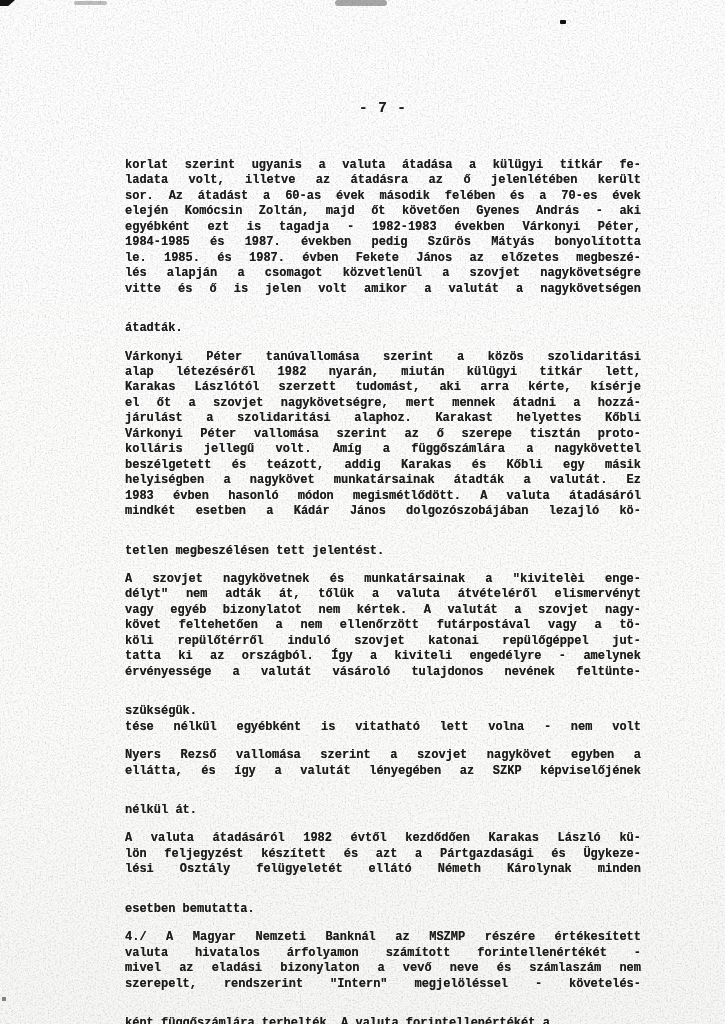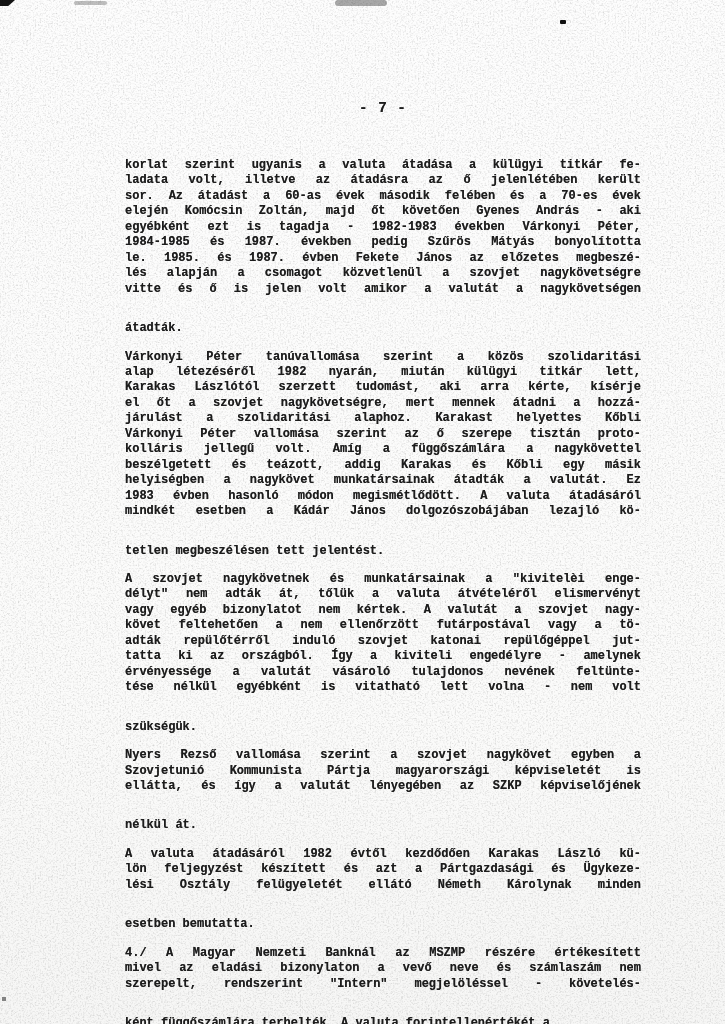--- a/index.html
+++ b/index.html
@@ -116,40 +116,40 @@
         <div class="line">helyiségben a nagykövet munkatársainak átadták a valutát. Ez</div>
         <div class="line">1983 évben hasonló módon megismétlődött. A valuta átadásáról</div>
         <div class="line">mindkét esetben a Kádár János dolgozószobájában lezajló kö-</div>
         <div class="line last">tetlen megbeszélésen tett jelentést.</div>
       </div>
       <div class="paragraph">
         <div class="line">A szovjet nagykövetnek és munkatársainak a "kivitelèi enge-</div>
         <div class="line">délyt" nem adták át, tőlük a valuta átvételéről elismervényt</div>
         <div class="line">vagy egyéb bizonylatot nem kértek. A valutát a szovjet nagy-</div>
         <div class="line">követ feltehetően a nem ellenőrzött futárpostával vagy a tö-</div>
-        <div class="line">adták repülőtérről induló szovjet katonai repülőgéppel jut-</div>
+        <div class="line">köli repülőtérről induló szovjet katonai repülőgéppel jut-</div>
         <div class="line">tatta ki az országból. Így a kiviteli engedélyre - amelynek</div>
         <div class="line">érvényessége a valutát vásároló tulajdonos nevének feltünte-</div>
+        <div class="line last">szükségük.</div>
         <div class="line">tése nélkül egyébként is vitatható lett volna - nem volt</div>
-        <div class="line last">szükségük.</div>
       </div>
       <div class="paragraph">
         <div class="line">Nyers Rezső vallomása szerint a szovjet nagykövet egyben a</div>
-        <div class="line">Szovjetunió Kommunista Pártja magyarországi képviseletét is</div>
         <div class="line">ellátta, és így a valutát lényegében az SZKP képviselőjének</div>
         <div class="line last">nélkül át.</div>
       </div>
       <div class="paragraph">
         <div class="line">A valuta átadásáról 1982 évtől kezdődően Karakas László kü-</div>
         <div class="line">lön feljegyzést készített és azt a Pártgazdasági és Ügykeze-</div>
         <div class="line">lési Osztály felügyeletét ellátó Németh Károlynak minden</div>
         <div class="line last">esetben bemutatta.</div>
       </div>
       <div class="paragraph">
         <div class="line">4./ A Magyar Nemzeti Banknál az MSZMP részére értékesített</div>
+        <div class="line">valuta hivatalos árfolyamon számított forintellenértékét -</div>
         <div class="line">mivel az eladási bizonylaton a vevő neve és számlaszám nem</div>
         <div class="line">szerepelt, rendszerint "Intern" megjelöléssel - követelés-</div>
         <div class="line last">ként függőszámlára terhelték. A valuta forintellenértékét a</div>
       </div>
     </div>
 
   <svg class="noise" width="725" height="1024" xmlns="http://www.w3.org/2000/svg">
     <filter id="grain">
       <feTurbulence type="fractalNoise" baseFrequency="0.6" numOctaves="2" seed="11"></feTurbulence>
       <feColorMatrix type="matrix" values="0 0 0 0 0  0 0 0 0 0  0 0 0 0 0  0.55 0.55 0.55 0 -0.78"></feColorMatrix>

